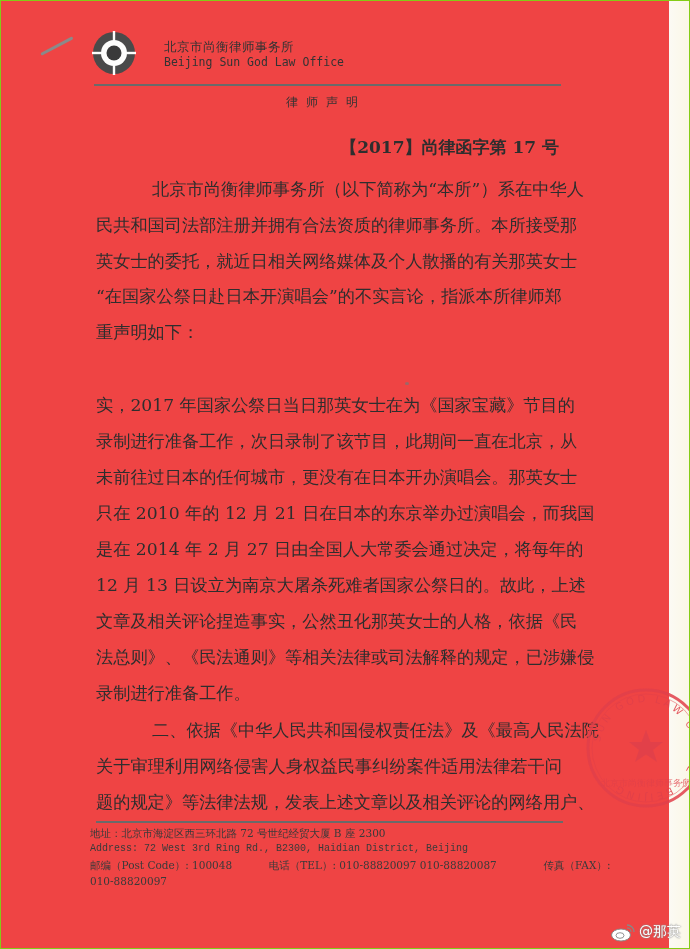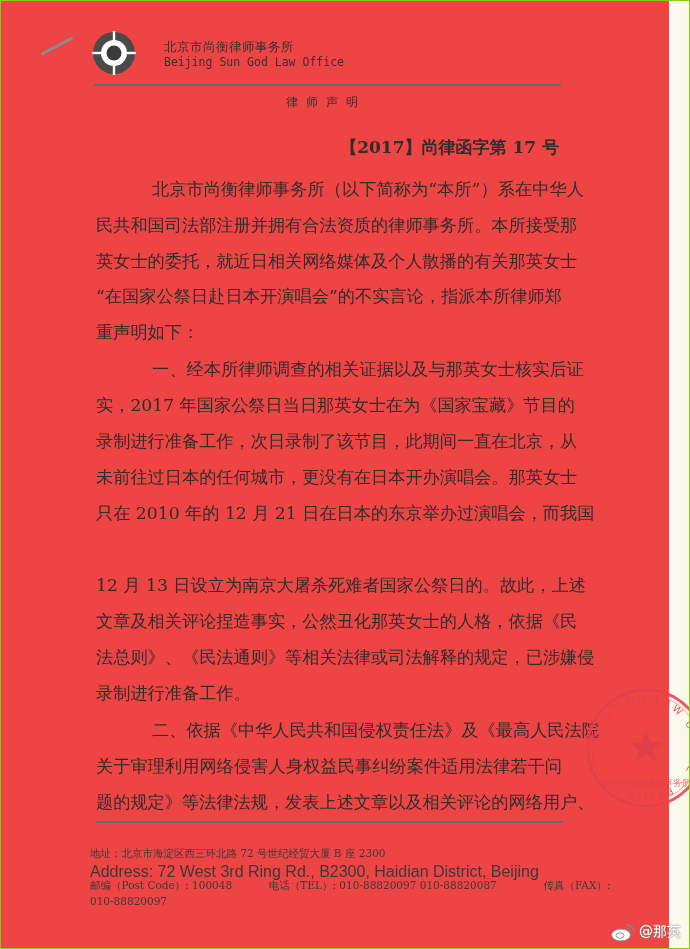--- a/index.html
+++ b/index.html
@@ -50,23 +50,23 @@
     position: absolute; left: 95px; width: 466px;
     font-size: 17.2px; line-height: 22px; color: #2e2e2e;
     white-space: nowrap; text-align: justify; text-align-last: justify;
   }
   .body-line.indent { left: 129px; width: 432px; margin-left: 22px; }
   .body-line.last { text-align-last: left; }
   .foot-rule {
     position: absolute; left: 95px; top: 820px; width: 467px; height: 2px; background: #6a6a6a;
   }
   .foot-line {
-    position: absolute; left: 89px; font-size: 10.5px; color: #3a3a3a; white-space: nowrap; margin-top: 20px;
+    position: absolute; left: 89px; font-size: 10.5px; color: #3a3a3a; white-space: nowrap;
   }
-  .foot-line.mono { font-family: Liberation Sans, sans-serif; font-size: 16px; text-align: center; }
+  .foot-line.mono { font-family: Liberation Mono, monospace; font-size: 10px; text-align: center; }
   .seal { position: absolute; left: 583px; top: 685px; width: 124px; height: 124px; }
   .weibo {
     position: absolute; right: 8px; bottom: 6px; display: flex; align-items: center; gap: 3px;
     font-family: "DejaVu Sans", "Liberation Sans", sans-serif;
     font-size: 14px; color: #ffffff;
     text-shadow: 0 0 1px #777, 0 0 2px #999;
   }
   .weibo svg { width: 26px; height: 20px; }
   .dust { position: absolute; width: 4px; height: 3px; background: #777; border-radius: 50%; opacity: 0.7; }
 </style>
@@ -92,25 +92,25 @@
 
   <div class="title">律师声明</div>
   <div class="ref">【2017】尚律函字第 17 号</div>
 
   <div class="body-line indent" style="top:177px">北京市尚衡律师事务所（以下简称为“本所”）系在中华人</div>
   <div class="body-line" style="top:249px">英女士的委托，就近日相关网络媒体及个人散播的有关那英女士</div>
   <div class="body-line" style="top:213px">民共和国司法部注册并拥有合法资质的律师事务所。本所接受那</div>
   <div class="body-line" style="top:284px">“在国家公祭日赴日本开演唱会”的不实言论，指派本所律师郑</div>
   <div class="body-line last" style="top:320px">重声明如下：</div>
 
-  <div class="body-line indent" style="top:357px">一、经本所律师调查的相关证据以及与那英女士核实后证</div>
   <div class="body-line" style="top:393px">实，2017 年国家公祭日当日那英女士在为《国家宝藏》节目的</div>
   <div class="body-line" style="top:429px">录制进行准备工作，次日录制了该节目，此期间一直在北京，从</div>
   <div class="body-line" style="top:465px">未前往过日本的任何城市，更没有在日本开办演唱会。那英女士</div>
   <div class="body-line" style="top:501px">只在 2010 年的 12 月 21 日在日本的东京举办过演唱会，而我国</div>
+  <div class="body-line" style="top:537px">是在 2014 年 2 月 27 日由全国人大常委会通过决定，将每年的</div>
   <div class="body-line" style="top:573px">12 月 13 日设立为南京大屠杀死难者国家公祭日的。故此，上述</div>
   <div class="body-line" style="top:609px">文章及相关评论捏造事实，公然丑化那英女士的人格，依据《民</div>
   <div class="body-line" style="top:645px">法总则》、《民法通则》等相关法律或司法解释的规定，已涉嫌侵</div>
   <div class="body-line last" style="top:681px">录制进行准备工作。</div>
 
   <div class="body-line indent" style="top:718px">二、依据《中华人民共和国侵权责任法》及《最高人民法院</div>
   <div class="body-line" style="top:754px">关于审理利用网络侵害人身权益民事纠纷案件适用法律若干问</div>
   <div class="body-line" style="top:790px">题的规定》等法律法规，发表上述文章以及相关评论的网络用户、</div>
 
   <span class="dust" style="left:404px; top:381px;"></span>

